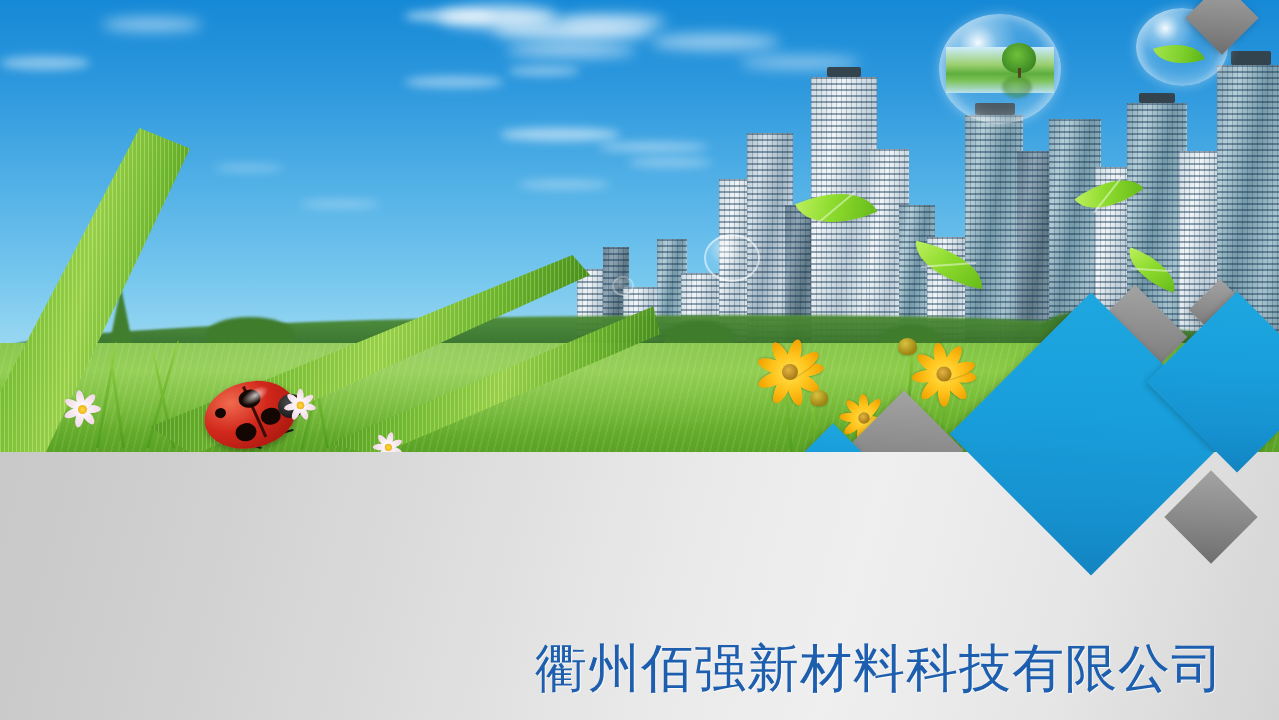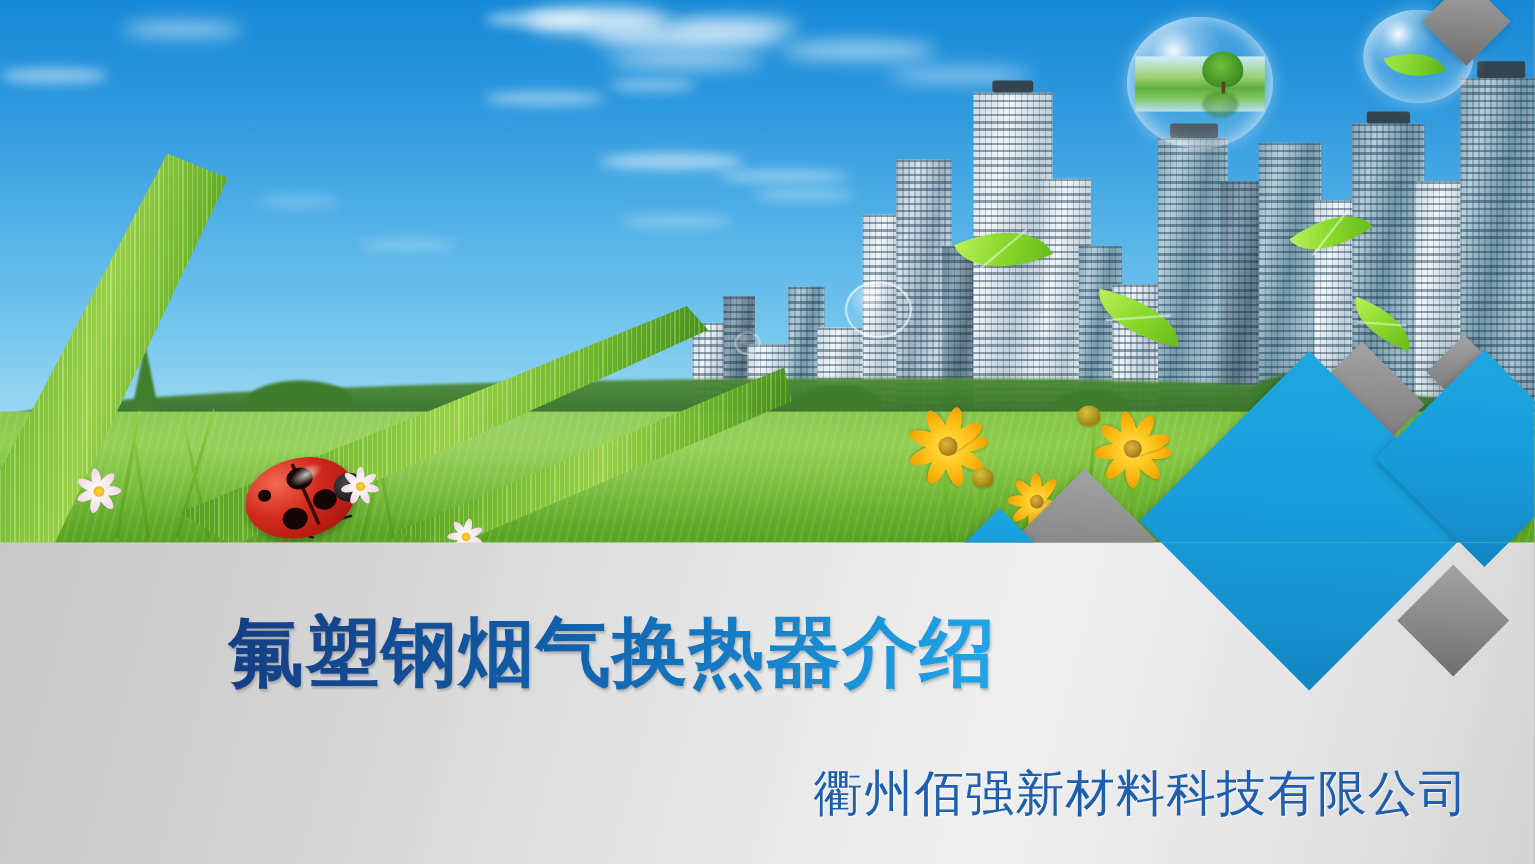--- a/index.html
+++ b/index.html
@@ -291,21 +291,21 @@
     background:linear-gradient(100deg,#123f85 0%,#14488f 16%, #125aa4 38%, #1577c0 62%, #1a93da 82%, #22a6e8 100%);
     -webkit-background-clip:text;
     background-clip:text;
     color:transparent;
     -webkit-text-fill-color:transparent;
     text-shadow:none;
     filter:drop-shadow(1px 2px 1px rgba(0,0,0,.22));
   }
   .company{
     position:absolute; right:55px; top:634px;
-    font-size:41px;
+    font-size:52px;
     font-weight:500;
     letter-spacing:1px;
     white-space:nowrap;
     color:#1d5fae;
     text-shadow:1px 1px 1px rgba(255,255,255,.75);
   }
 </style>
 </head>
 <body>
 
@@ -516,17 +516,16 @@
   </div>
 
   <div class="clip-panel">
     <div class="inner">
       <div class="dia blue" style="left:991px; top:334px; width:200px; height:200px;"></div>
       <div class="dia blue" style="left:1173px; top:318px; width:128px; height:128px;"></div>
       <div class="dia gray" style="left:1178px; top:484px; width:66px; height:66px;"></div>
     </div>
   </div>
 
-  <h1 class="title">氟塑钢烟气换热器介绍</h1>
 
   <div class="company">衢州佰强新材料科技有限公司</div>
 
 </div>
 
 </body></html>

